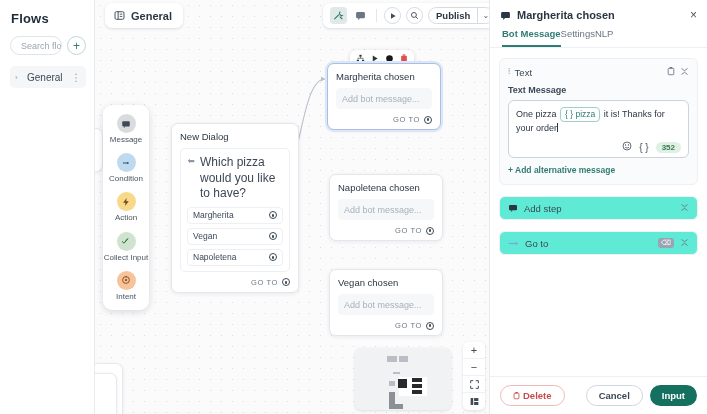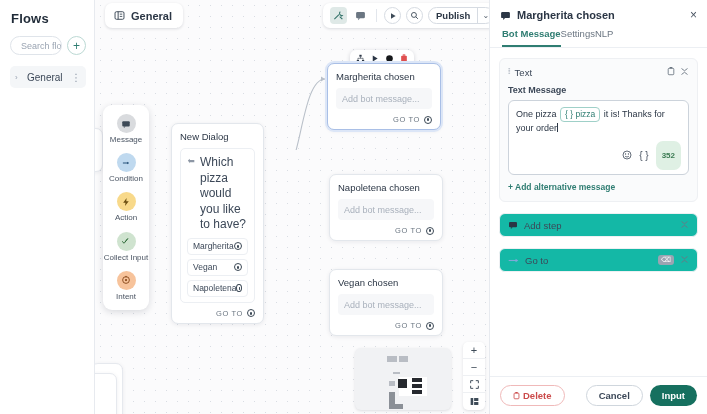--- a/index.html
+++ b/index.html
@@ -96,21 +96,21 @@
   .node-input {
     background:#f6f7f9; border-radius:4px; height:21px; display:flex; align-items:center;
     padding:0 6px; font-size:9px; color:#a9b1bc;
   }
   .node-foot { display:flex; align-items:center; justify-content:flex-end; gap:4px; margin-top:6px; }
   .goto-lb { font-size:7.5px; letter-spacing:.6px; color:#6b7682; }
   .port { width:8px; height:8px; border-radius:50%; border:1.6px solid #3d4a57; background:#fff; position:relative; }
   .port::after{ content:""; position:absolute; inset:1.6px; border-radius:50%; background:#3d4a57; }
 
   
-  .dialog-node { position:absolute; left:76px; top:123px; width:93px; background:#fff;
+  .dialog-node { position:absolute; left:76px; top:123px; width:128px; background:#fff;
     border:1px solid #e3e7ec; border-radius:7px; box-shadow:0 1px 4px rgba(20,30,50,.08); padding:7px 8px 5px; }
   .dlg-inner { border:1px solid #eceff3; border-radius:5px; padding:6px 6px 5px; margin-top:5px;}
   .dlg-q { display:flex; gap:4px; font-size:12px; color:#3c4858; line-height:1.3; margin-bottom:5px; }
   .dlg-opt { border:1px solid #eceff3; border-radius:4px; height:17px; display:flex; align-items:center;
              justify-content:space-between; padding:0 5px; margin-top:4px; font-size:8.5px; color:#3c4858; }
 
   
   .node-tools {
     position:absolute; background:#fff; border-radius:6px; box-shadow:0 1px 4px rgba(20,30,50,.18);
     height:16px; display:flex; align-items:center; gap:6px; padding:0 6px;
@@ -160,25 +160,25 @@
   .ic-btn { color:#6b7682; font-size:9px; }
   .lbl-sm { font-size:9px; font-weight:600; color:#3c4858; margin-bottom:5px; }
   .msgbox { background:#fff; border:1px solid #ccd3db; border-radius:6px; padding:6px 7px 4px; }
   .msgtext { font-size:9px; color:#2b3645; line-height:1.55; }
   .chip-var {
     display:inline-block; border:1px solid #9fd0c8; border-radius:4px; background:#fff;
     color:#2f7d72; font-size:8.5px; padding:0 4px; margin:0 1px; vertical-align:baseline;
   }
   .caret { display:inline-block; width:1px; height:9px; background:#2b3645; vertical-align:-1px; }
   .msgfoot { display:flex; align-items:center; justify-content:flex-end; gap:7px; margin-top:5px; }
-  .counter { background:#dff0e4; color:#3b7a52; font-size:8px; border-radius:7px; padding:10px 6px; font-weight:600; }
+  .counter { background:#dff0e4; color:#3b7a52; font-size:8px; border-radius:7px; padding:1px 6px; font-weight:600; }
   .alt-link { color:#2f7d72; font-size:8.5px; font-weight:700; margin-top:7px; display:inline-block; }
 
   .row-card {
-    background:#14b8a6; border:1px solid #eef0f3; border-radius:6px; height:24px;
+    background:#5eead4; border:1px solid #eef0f3; border-radius:6px; height:24px;
     display:flex; align-items:center; gap:6px; padding:0 8px; margin-top:11px;
   }
   .row-card .t { flex:1; font-size:9.5px; color:#3c4858; }
   .kbd { background:#9aa4b2; color:#fff; border-radius:3px; font-size:7px; padding:1px 3px; }
 
   .panel-foot {
     border-top:1px solid #eceff3; padding:8px 10px; display:flex; align-items:center; gap:7px;
   }
   .btn { border-radius:13px; font-size:9.5px; font-weight:600; height:21px; display:flex;
          align-items:center; justify-content:center; padding:0 12px; }

